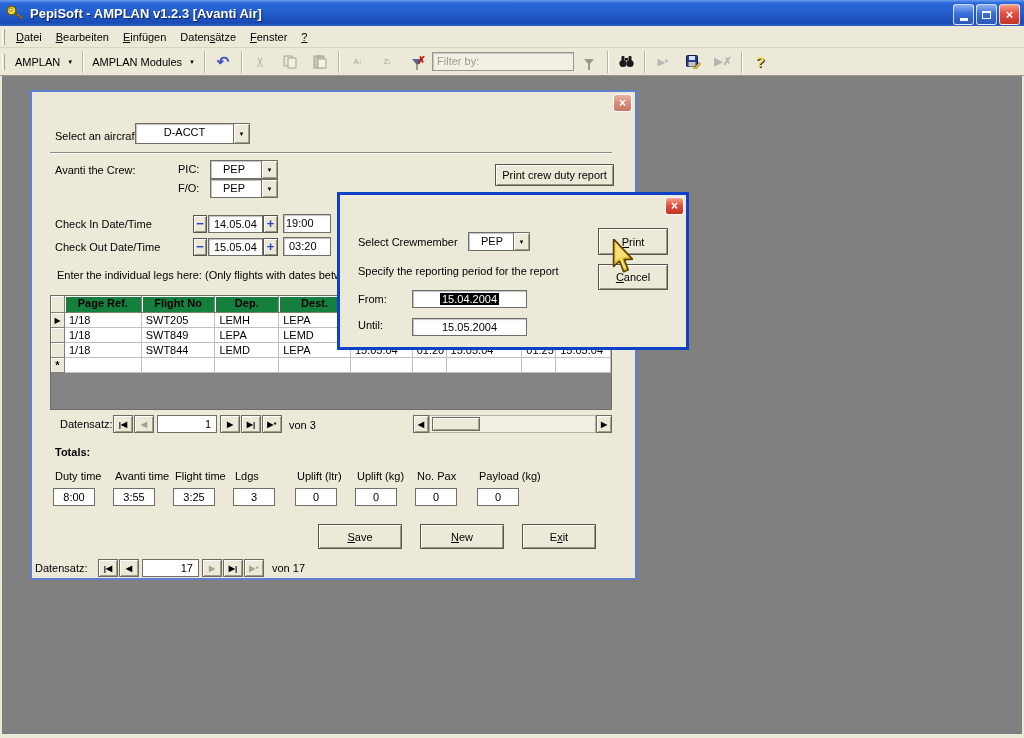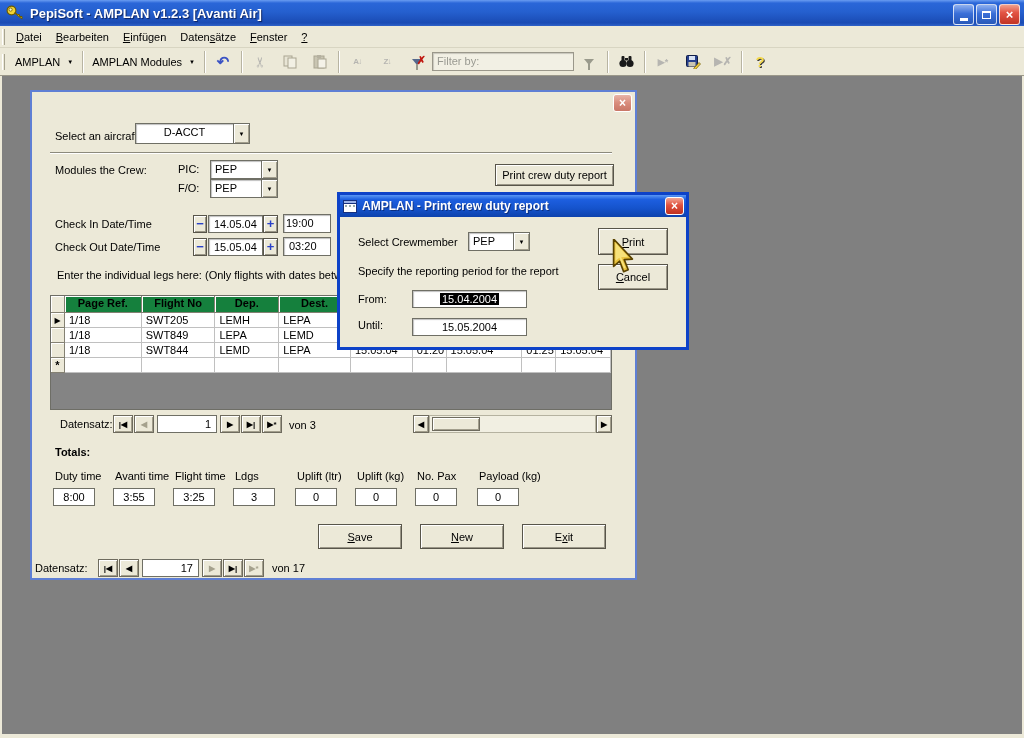--- a/index.html
+++ b/index.html
@@ -46,21 +46,21 @@
   .icon16 { width:18px; height:18px; display:flex; align-items:center; justify-content:center; }
   .disabled-ico { color:#a9a591 !important; filter:grayscale(1); opacity:.75; }
   .caret { font-size:6px; margin-left:3px; }
   .filterbox { width:142px; height:19px; background:#f2f0e4; border:1px solid #9a978a;
     box-shadow:inset 1px 1px 1px rgba(0,0,0,.18); color:#9a9a92; padding:2px 4px; }
   .funnel { width:0; height:0; border-left:5px solid transparent; border-right:5px solid transparent;
     border-top:6px solid #9a9a8c; position:relative; }
   .funnel::after { content:""; position:absolute; left:-1px; top:-1px; width:2px; height:6px; background:#9a9a8c; }
   .field { background:#fff; border:1px solid #6f6f65; box-shadow:inset 1px 1px 1px rgba(0,0,0,.25); }
   .combo { position:absolute; display:flex; }
-  .combo .cval { flex:1; padding:2px 4px; overflow:hidden; white-space:nowrap; }
+  .combo .cval { flex:1; padding:2px 12px; overflow:hidden; white-space:nowrap; }
   .combo .carrow { width:16px; display:flex; align-items:center; justify-content:center;
     background:#ECE9D8; border-left:1px solid #6f6f65;
     box-shadow:inset 1px 1px 0 #fff, inset -1px -1px 0 #a29e8c; font-size:6px; }
   .pushbtn { position:absolute; display:flex; align-items:center; justify-content:center;
     background:#ECE9D8; border:1px solid #58554a;
     box-shadow:inset 1px 1px 0 #fff, inset -1px -1px 0 #9a9687; cursor:default; }
   .abs { position:absolute; }
   .lbl { position:absolute; white-space:nowrap; }
   .etched { position:absolute; height:2px; border-top:1px solid #8c8a7c; border-bottom:1px solid #fff; }
   
@@ -251,21 +251,21 @@
         <span>×</span>
       </div>
 
     <span class="lbl" style="left:23px;top:38px">Select an aircraft</span>
     <div class="combo field" style="left:103px;top:31px;width:115px;height:21px">
       <span class="cval" style="text-align:center">D-ACCT</span>
       <span class="carrow">▼</span>
     </div>
     <div class="etched" style="left:18px;top:60px;width:562px"></div>
 
-    <span class="lbl" style="left:23px;top:72px">Modules the Crew:</span>
+    <span class="lbl" style="left:23px;top:72px">Avanti the Crew:</span>
     <span class="lbl" style="left:146px;top:71px">PIC:</span>
     <div class="combo field" style="left:178px;top:68px;width:68px;height:19px">
       <span class="cval">PEP</span>
       <span class="carrow">▼</span>
     </div>
     <span class="lbl" style="left:146px;top:90px">F/O:</span>
     <div class="combo field" style="left:178px;top:87px;width:68px;height:19px">
       <span class="cval">PEP</span>
       <span class="carrow">▼</span>
     </div>
@@ -387,40 +387,33 @@
     <div class="tot-field" style="left:81px;top:396px">3:55</div>
     <div class="tot-field" style="left:141px;top:396px">3:25</div>
     <div class="tot-field" style="left:201px;top:396px">3</div>
     <div class="tot-field" style="left:263px;top:396px">0</div>
     <div class="tot-field" style="left:323px;top:396px">0</div>
     <div class="tot-field" style="left:383px;top:396px">0</div>
     <div class="tot-field" style="left:445px;top:396px">0</div>
 
     <div class="pushbtn" style="left:286px;top:432px;width:84px;height:25px"><u>S</u>ave</div>
     <div class="pushbtn" style="left:388px;top:432px;width:84px;height:25px"><u>N</u>ew</div>
-    <div class="pushbtn" style="left:490px;top:432px;width:84px;height:25px">E<u>x</u>it</div>
+    <div class="pushbtn" style="left:490px;top:432px;width:74px;height:25px">E<u>x</u>it</div>
 
     <span class="lbl" style="left:3px;top:470px">Datensatz:</span>
     <div class="navbtn" style="left:66px;top:467px">|◀</div>
     <div class="navbtn" style="left:87px;top:467px">◀</div>
     <div class="navfield" style="left:110px;top:467px;width:57px">17</div>
     <div class="navbtn dis" style="left:170px;top:467px">▶</div>
     <div class="navbtn" style="left:191px;top:467px">▶|</div>
     <div class="navbtn dis" style="left:212px;top:467px">▶*</div>
     <span class="lbl" style="left:240px;top:470px">von 17</span>
   </div>
 
   <div class="window dialog">
-    <div class="wtitle">
-      <span class="form-icon">
-          <i></i>
-          <b></b>
-        </span>
-      <span class="wt-text">AMPLAN - Print crew duty report</span>
-    </div>
     <div class="closebtn active" style="right:2px">
         <span>×</span>
       </div>
 
     <span class="lbl" style="left:18px;top:41px">Select Crewmember</span>
     <div class="combo field" style="left:128px;top:37px;width:62px;height:19px">
       <span class="cval">PEP</span>
       <span class="carrow">▼</span>
     </div>
 

